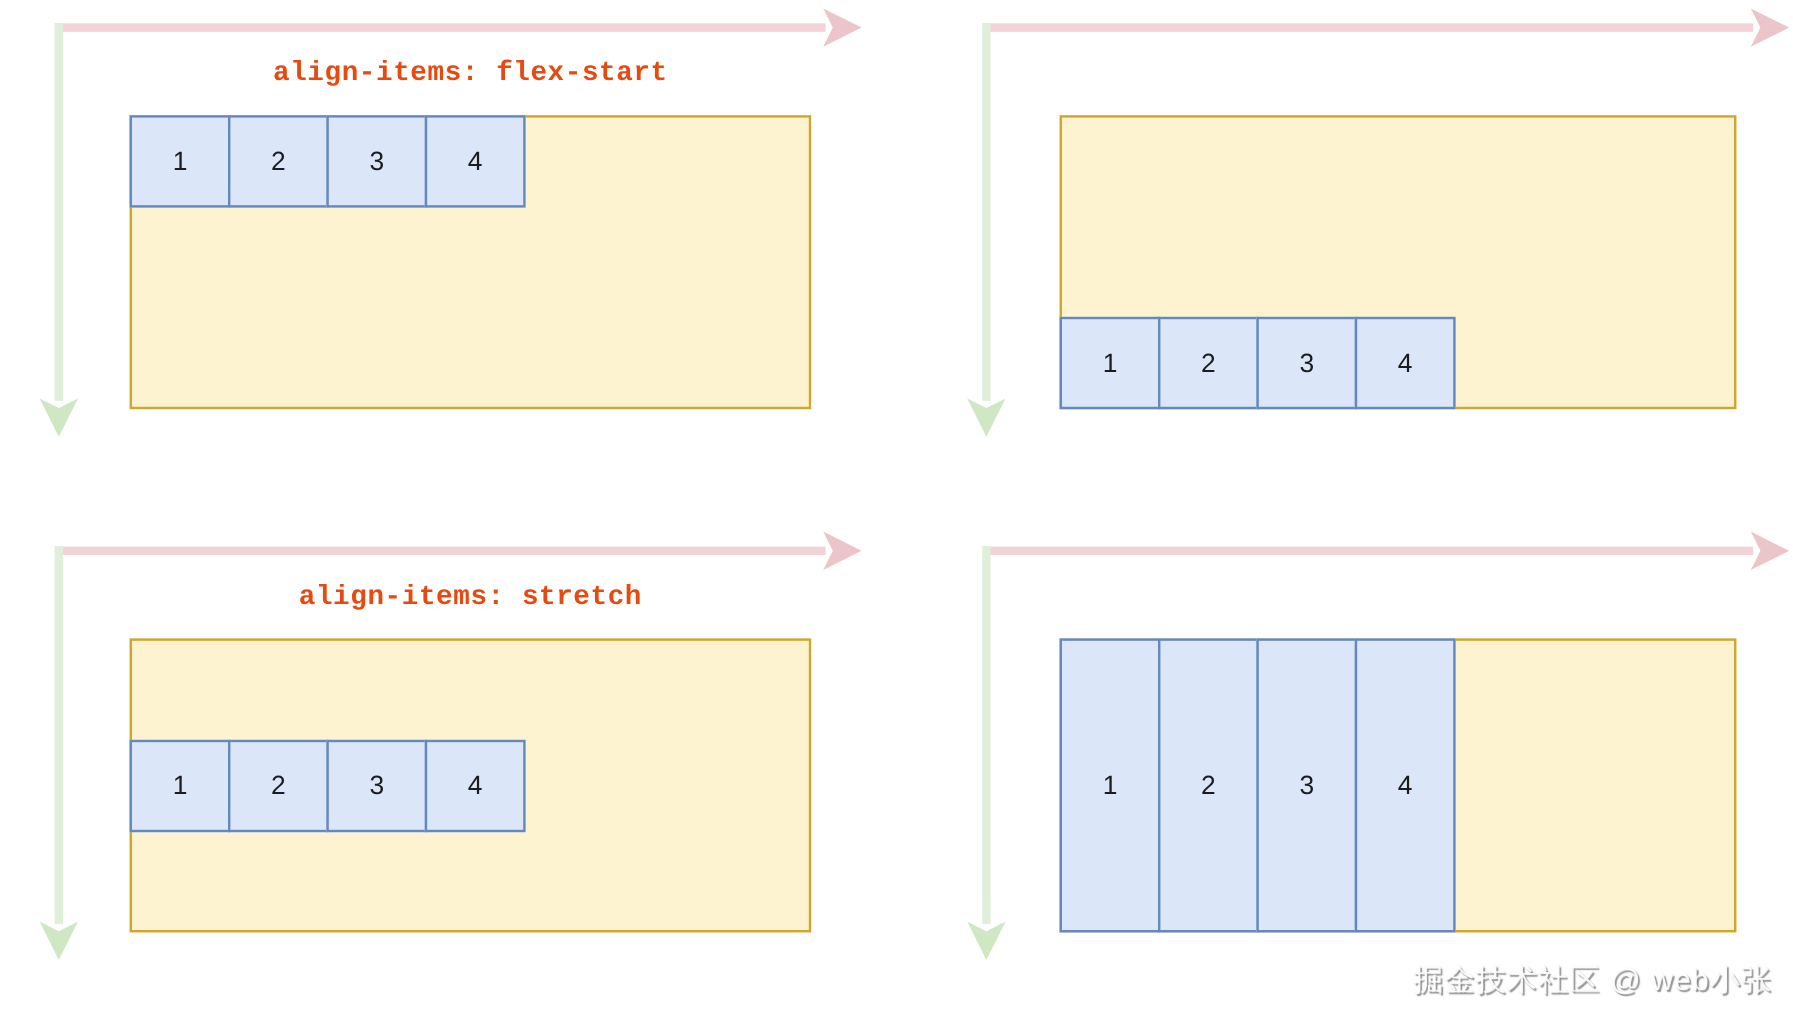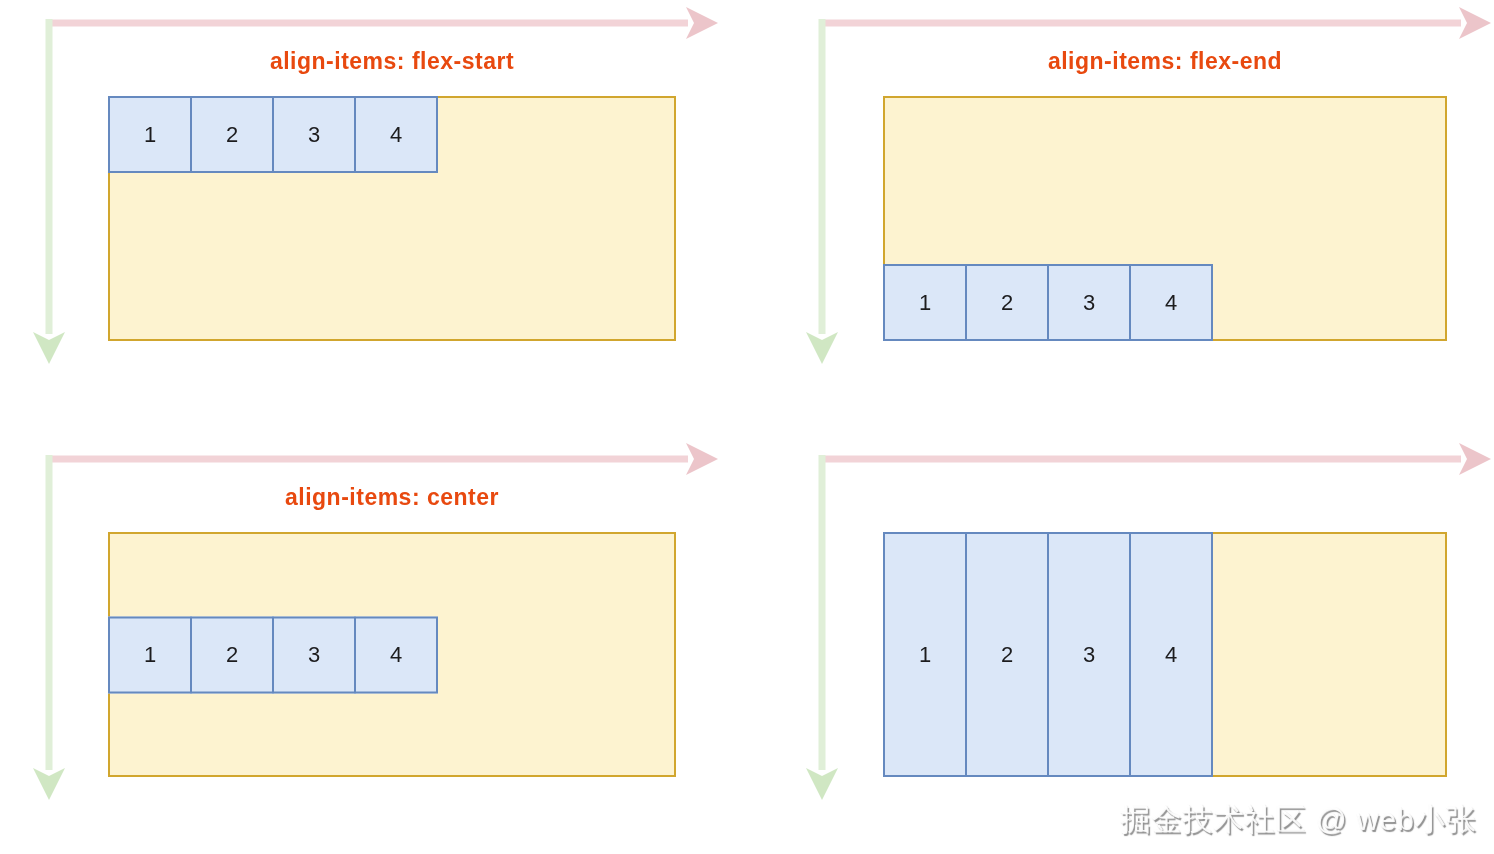--- a/index.html
+++ b/index.html
@@ -26,21 +26,21 @@
   .hhead  { fill: var(--main-axis-head, #ecc5ca); }
   .vline  { fill: var(--cross-axis, #e0efd8); }
   .vhead  { fill: var(--cross-axis-head, #d0e7c3); }
 
   .title {
     position: absolute;
     top: 44px;
     height: 34px;
     line-height: 34px;
     text-align: center;
-    font-family: Liberation Sans, sans-serif;
+    font-family: Liberation Mono, monospace;
     font-size: 23px;
     font-weight: 600;
     letter-spacing: 0.5px;
     color: var(--title-text, #e8490f);
   }
   .p1 .title, .p3 .title { left: 108px; width: 568px; }
   .p2 .title, .p4 .title { left: 110px; width: 564px; }
 
   .container {
     position: absolute;
@@ -73,21 +73,21 @@
     font-size: 22px;
     color: var(--item-number, #1c1c1e);
   }
   .item + .item { margin-left: -2px; }
   .row.stretch .item { height: auto; }
 
   .watermark {
     position: absolute;
     top: 800px;
     right: 17px;
-    font-size: 30px;
+    font-size: 25px;
     letter-spacing: 1px;
     color: rgba(255, 255, 255, 0.92);
     text-shadow:
       1.5px 1.5px 1px rgba(125, 125, 125, 0.85),
       -1px -1px 0 rgba(255, 255, 255, 0.9),
       0 0 1px rgba(150, 150, 150, 0.6);
     font-family: "Liberation Sans", sans-serif;
     white-space: nowrap;
   }
 </style>
@@ -118,41 +118,40 @@
 
   <section class="panel p2">
     <svg class="h-arrow" width="672" height="36" viewBox="0 0 672 36">
       <rect class="hline" x="0" y="14.5" width="642" height="7"></rect>
       <polygon class="hhead" points="640,2 648,18 640,34 672,18"></polygon>
     </svg>
     <svg class="v-arrow" width="36" height="345" viewBox="0 0 36 345">
       <rect class="vline" x="14.5" y="0" width="7" height="315"></rect>
       <polygon class="vhead" points="2,313 18,321 34,313 18,345"></polygon>
     </svg>
-    <div class="title">align-items: flex-end</div>
     <div class="container">
       <div class="row end">
         <div class="item">1</div>
         <div class="item">2</div>
         <div class="item">3</div>
         <div class="item">4</div>
       </div>
     </div>
   </section>
 
   <section class="panel p3">
     <svg class="h-arrow" width="672" height="36" viewBox="0 0 672 36">
       <rect class="hline" x="0" y="14.5" width="642" height="7"></rect>
       <polygon class="hhead" points="640,2 648,18 640,34 672,18"></polygon>
     </svg>
     <svg class="v-arrow" width="36" height="345" viewBox="0 0 36 345">
       <rect class="vline" x="14.5" y="0" width="7" height="315"></rect>
       <polygon class="vhead" points="2,313 18,321 34,313 18,345"></polygon>
     </svg>
-    <div class="title">align-items: center</div>
+    <div class="title">align-items: stretch</div>
     <div class="container">
       <div class="row center">
         <div class="item">1</div>
         <div class="item">2</div>
         <div class="item">3</div>
         <div class="item">4</div>
       </div>
     </div>
   </section>
 

